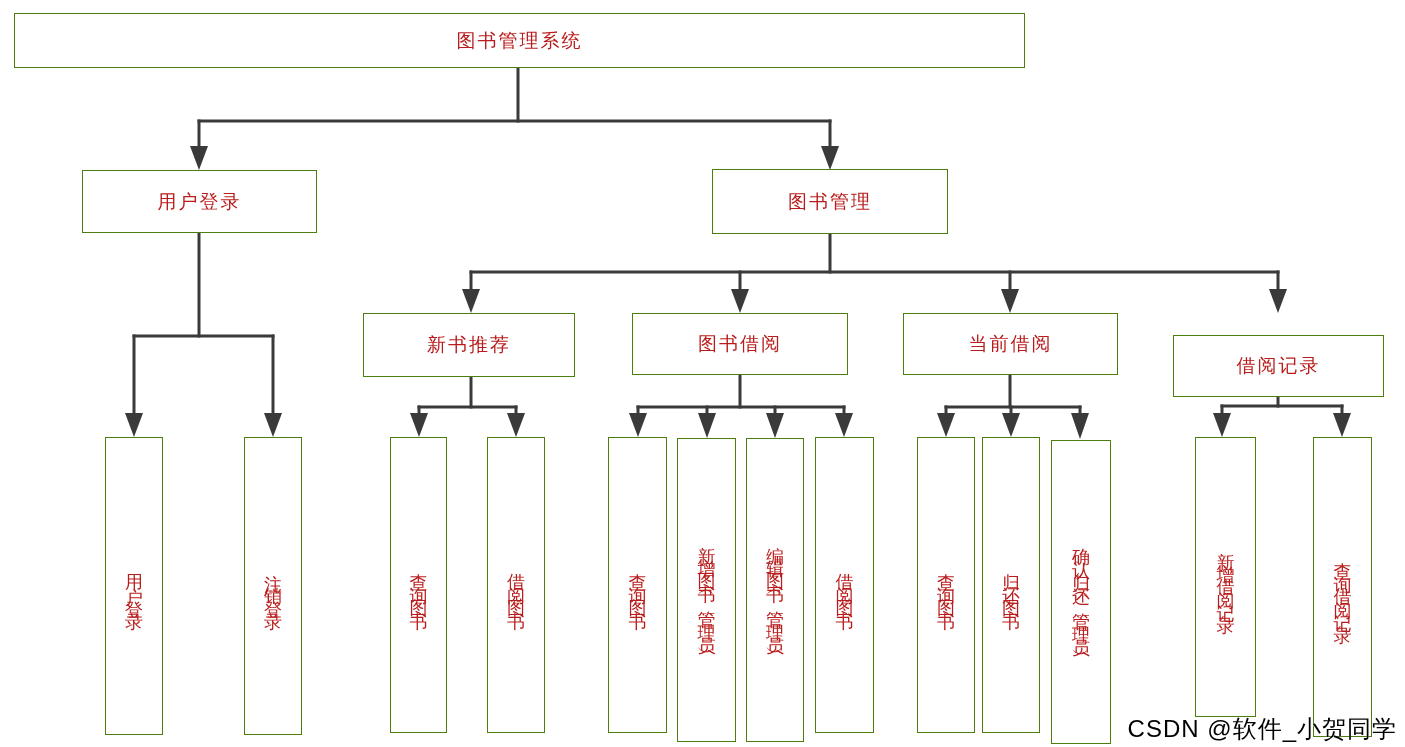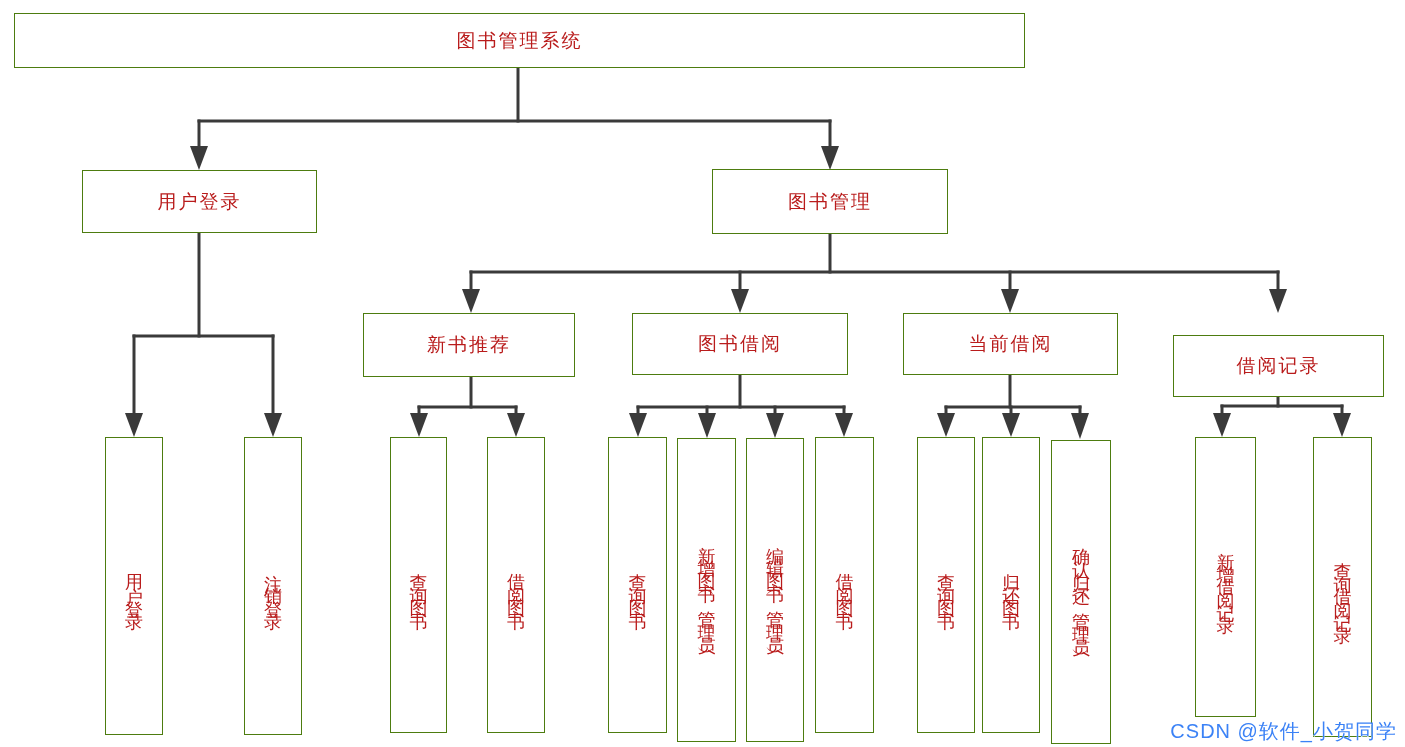--- a/index.html
+++ b/index.html
@@ -8,21 +8,21 @@
     font-family:"Liberation Sans","DejaVu Sans",sans-serif;
   }
   .node{
     position:absolute;box-sizing:border-box;border:1px solid #4d7c0f;background:#ffffff;
     display:flex;align-items:center;justify-content:center;color:#b91c1c;
   }
   .hnode{font-size:19px;letter-spacing:2px;white-space:nowrap;}
   .vnode{writing-mode:vertical-rl;font-size:18px;letter-spacing:13px;line-height:1;}
   .connectors{position:absolute;left:0;top:0;}
   .watermark{
-    position:absolute;right:8px;bottom:2px;font-size:20px;color:#3b82f6;
+    position:absolute;right:8px;bottom:2px;font-size:24px;color:#000000;
     letter-spacing:1px;text-shadow:0 1px 0 #ffffff;z-index:4;white-space:nowrap;margin-top:16px;
   }
 </style>
 </head>
 <body>
 
 <div class="canvas">
 
   <svg class="connectors" width="1405" height="747">
     <g fill="none" stroke-width="3" stroke-linecap="square" stroke="#3a3a3a">

